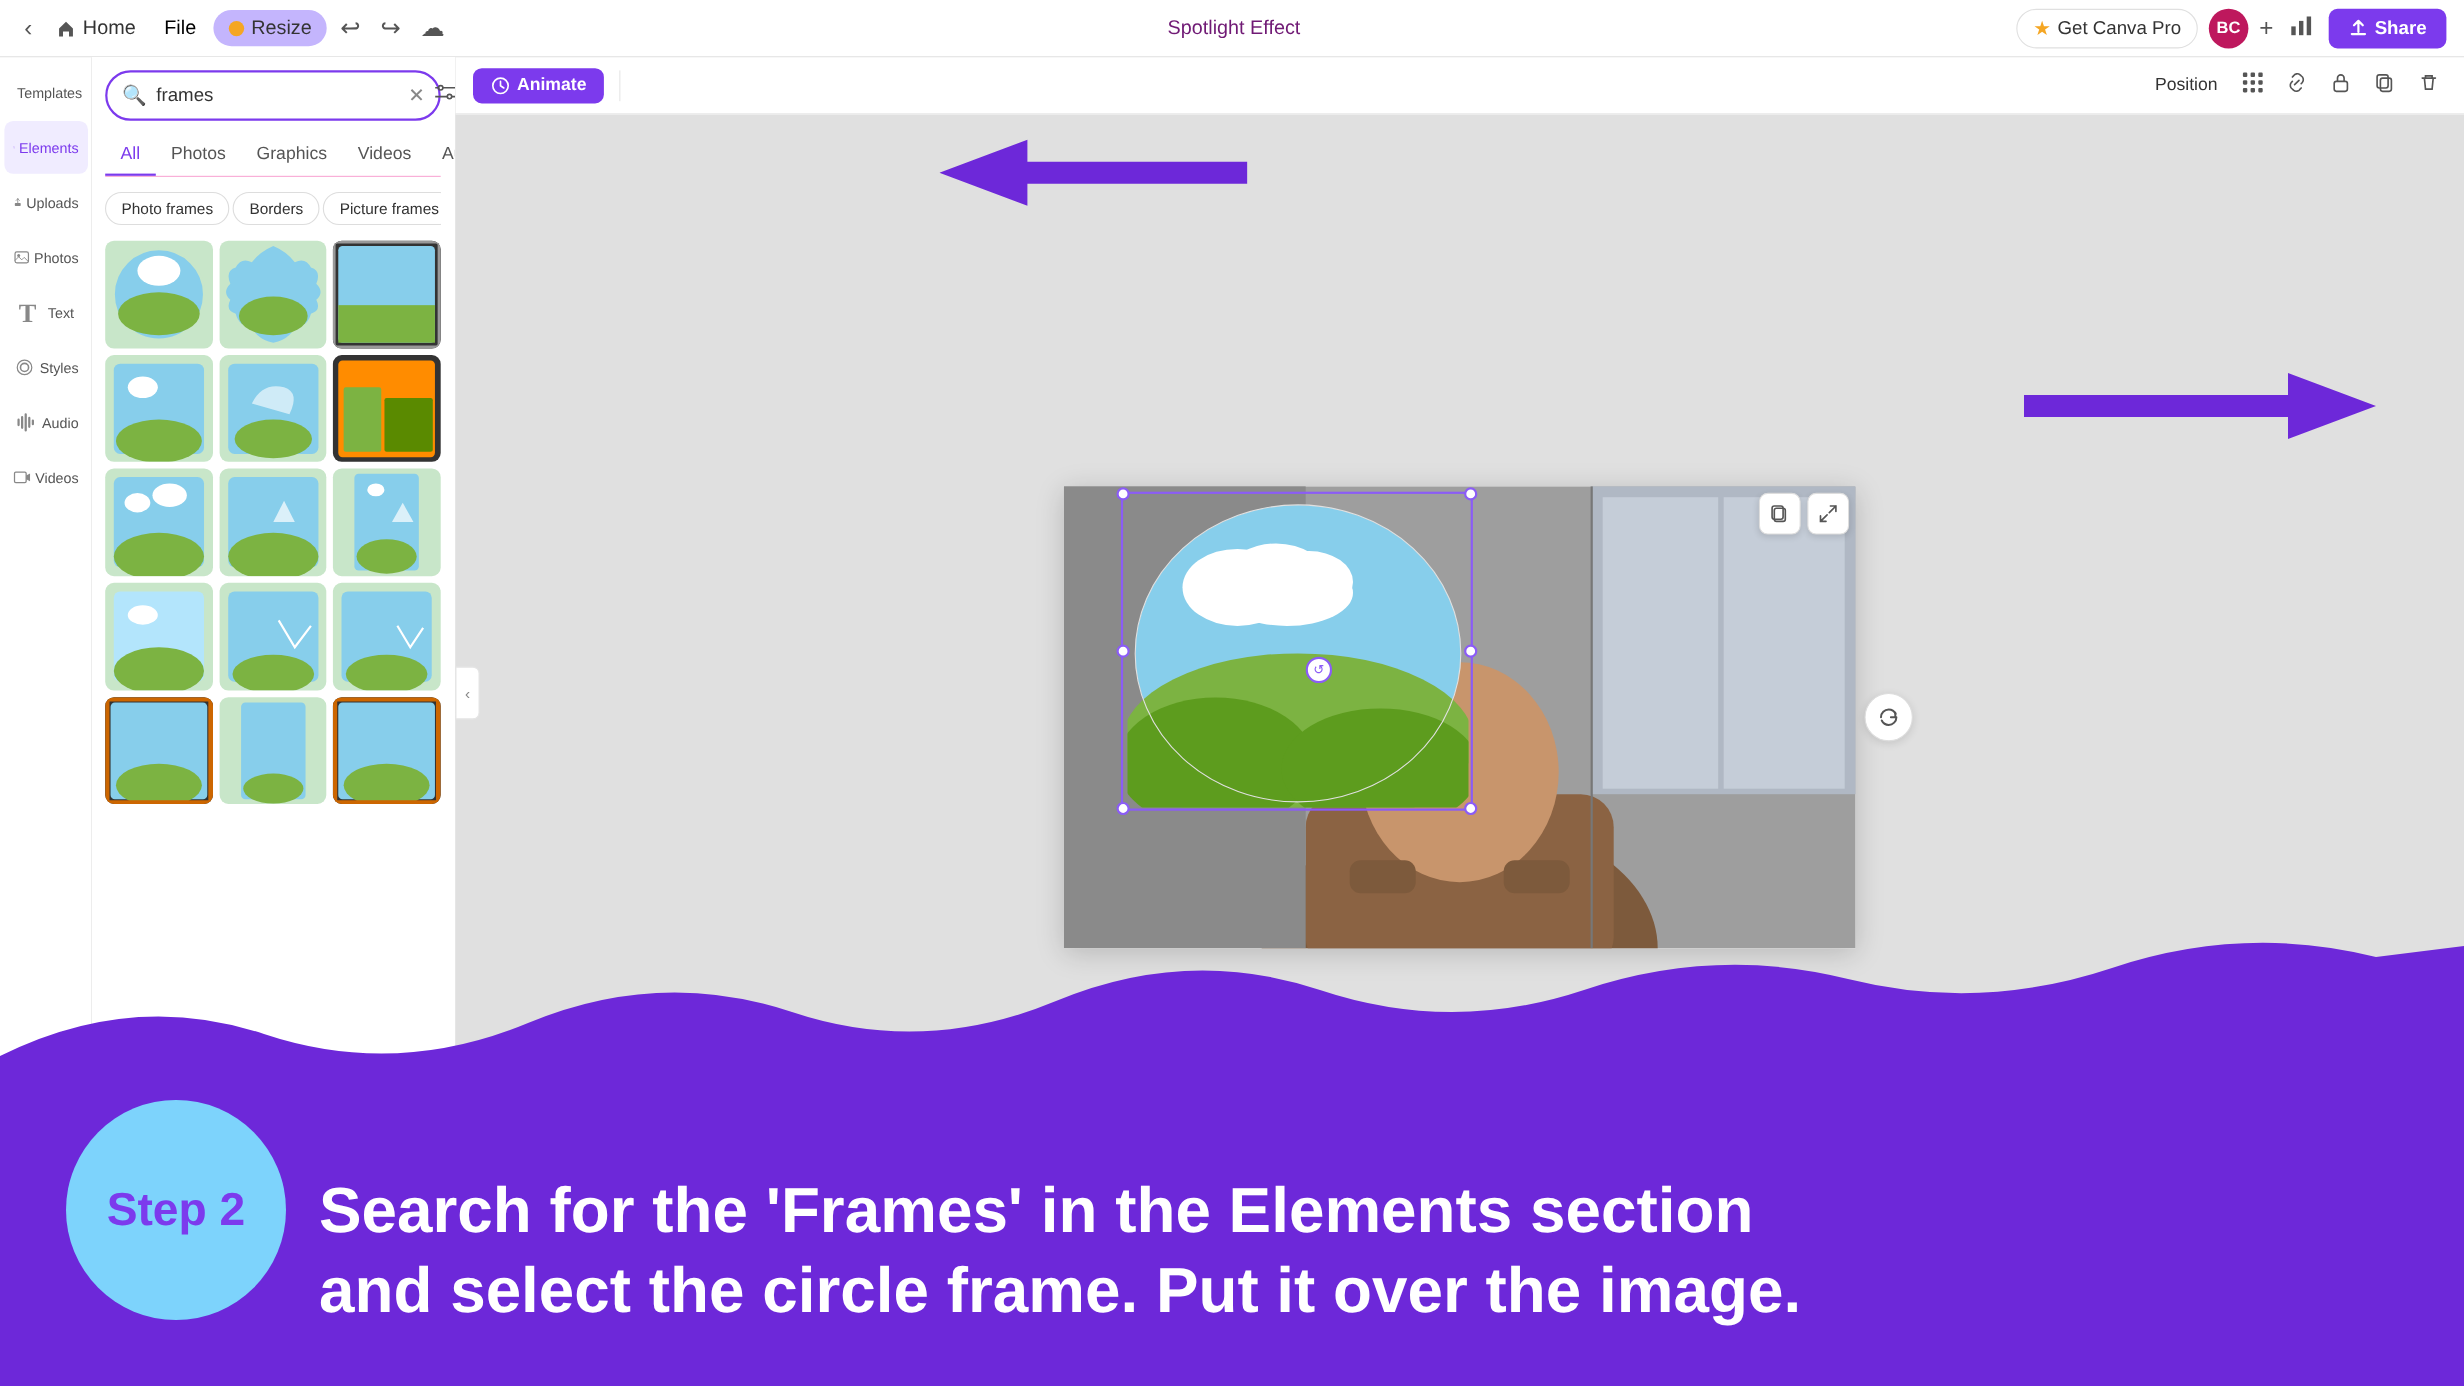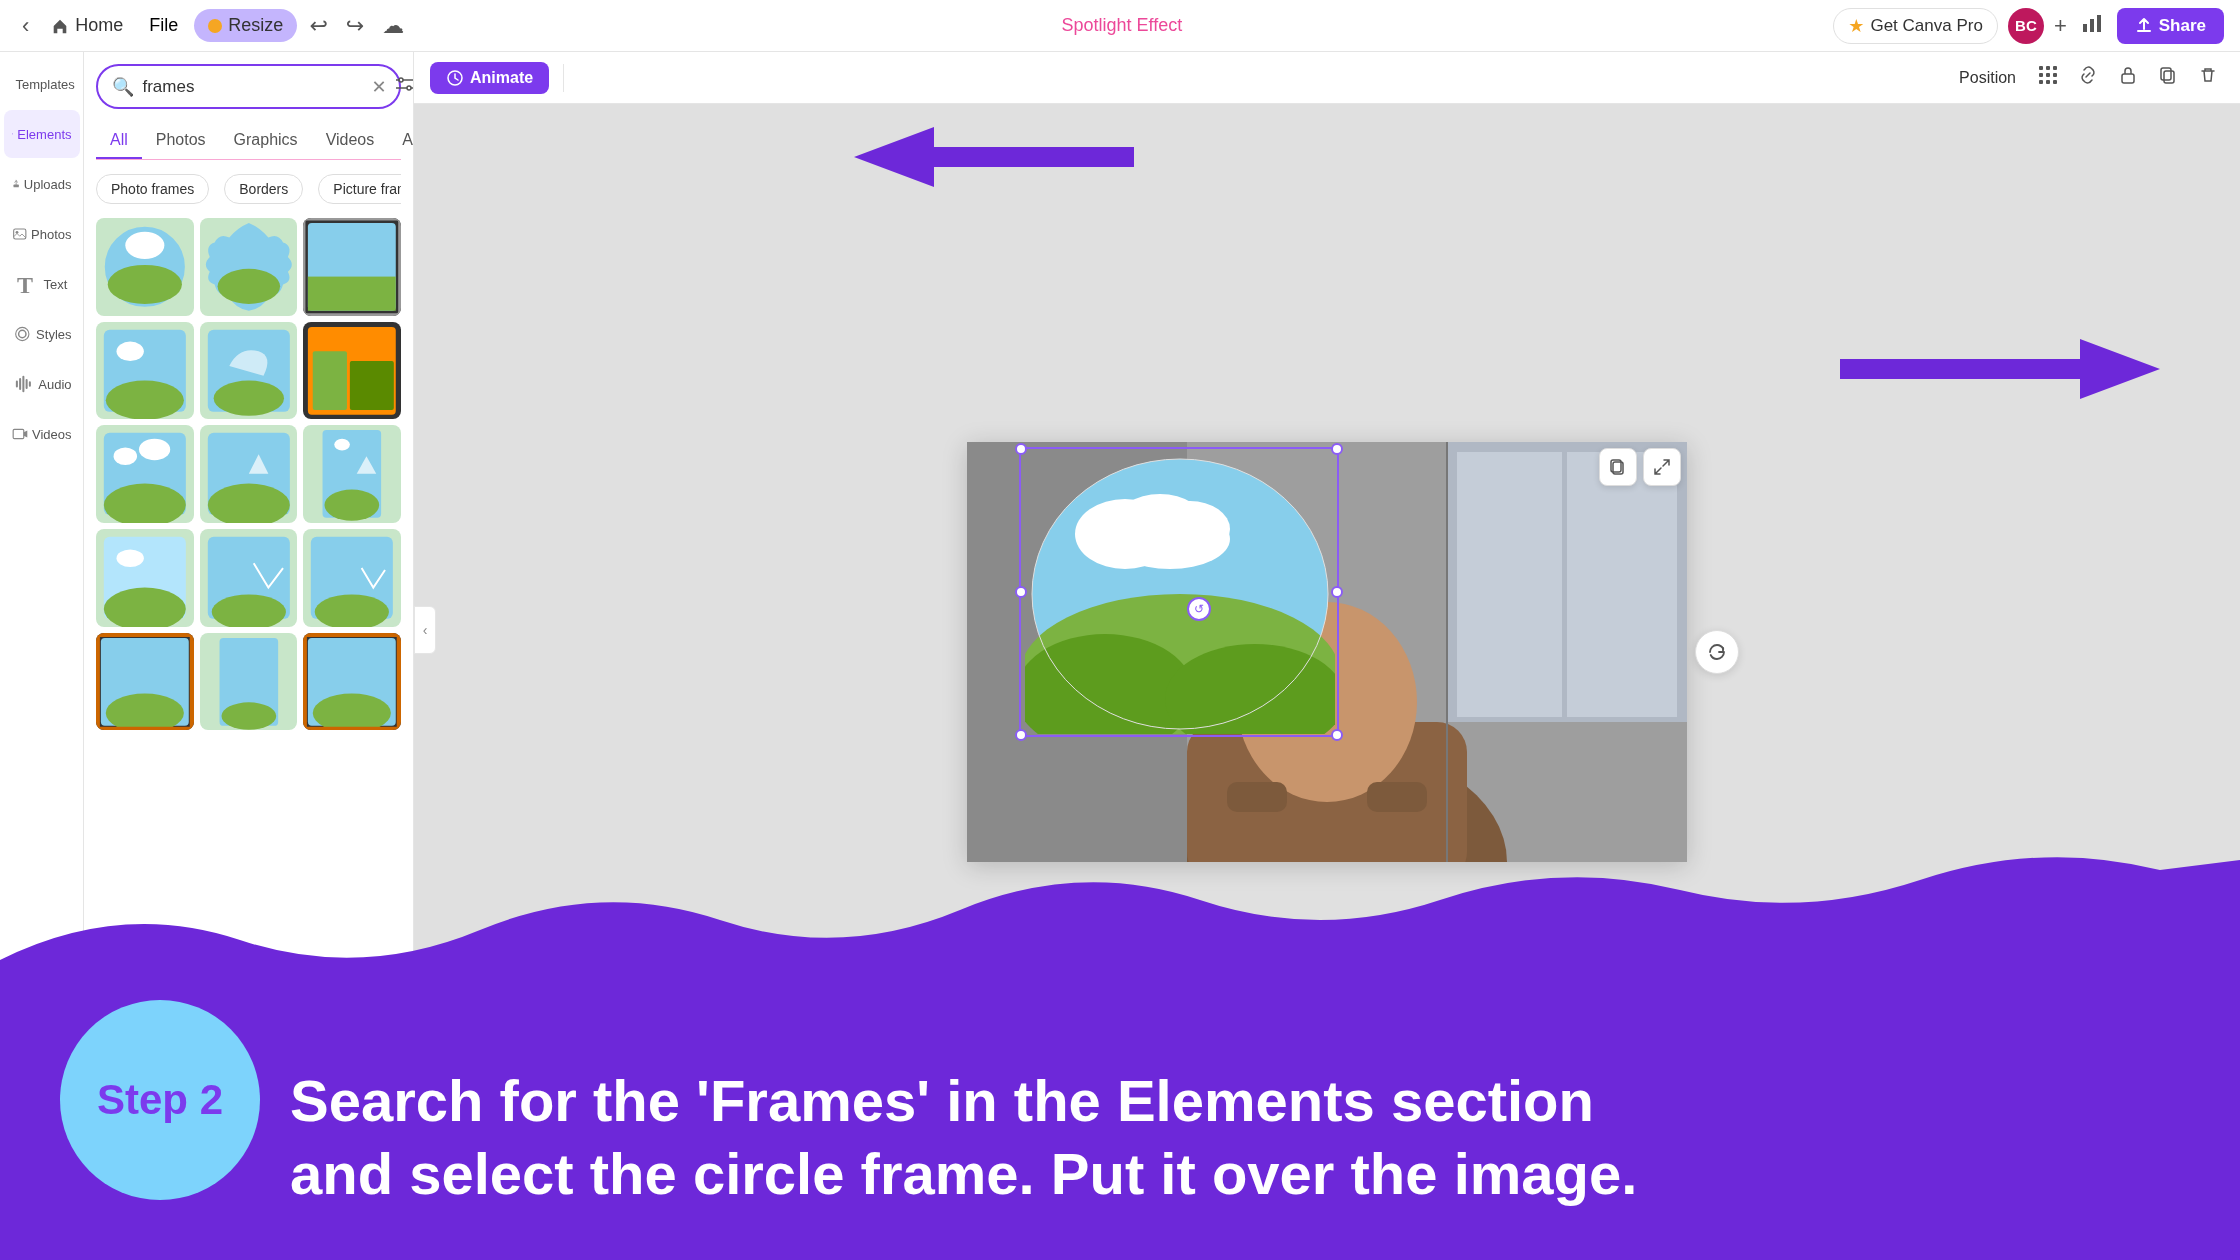--- a/index.html
+++ b/index.html
@@ -15,21 +15,21 @@
     .nav-btn { background: none; border: none; cursor: pointer; padding: 4px 6px; border-radius: 4px; font-size: 22px; color: #555; display: flex; align-items: center; }
     .home-btn { display: flex; align-items: center; gap: 6px; padding: 6px 10px; border-radius: 6px; font-size: 18px; font-weight: 500; color: #333; cursor: pointer; border: none; background: none; }
     .file-btn { font-size: 18px; color: #000000; cursor: pointer; border: none; background: none; padding: 6px 10px; border-radius: 6px; }
     .resize-btn {
       display: flex; align-items: center; gap: 6px; padding: 6px 14px;
       border-radius: 20px; font-size: 18px; cursor: pointer; border: none;
       background: #c4b5fd; color: #333; font-weight: 500;
     }
     .dot-yellow { width: 14px; height: 14px; background: #f5a623; border-radius: 50%; display: inline-block; }
     .topbar-center { flex: 1; display: flex; justify-content: center; align-items: center; }
-    .project-title { font-size: 18px; color: #ec4899; font-weight: 500; }
+    .project-title { font-size: 18px; color: #701a75; font-weight: 500; }
     .topbar-right { display: flex; align-items: center; gap: 10px; }
     .canva-pro-btn {
       display: flex; align-items: center; gap: 6px; padding: 6px 14px;
       border-radius: 20px; font-size: 17px; cursor: pointer; border: 1px solid #e0e0e0;
       background: #fff; color: #333;
     }
     .star-icon { color: #f5a623; font-size: 18px; }
     .avatar-btn {
       width: 36px; height: 36px; border-radius: 50%; background: #be185d;
       color: #fff; font-size: 15px; font-weight: 700; display: flex; align-items: center; justify-content: center; cursor: pointer; border: none;
@@ -74,21 +74,21 @@
     .clear-btn { background: none; border: none; cursor: pointer; font-size: 18px; color: #888; }
     .filter-btn { background: none; border: none; cursor: pointer; font-size: 20px; color: #555; }
 
     .tabs { display: flex; gap: 0; margin-bottom: 14px; border-bottom: 1px solid #f9a8d4; }
     .tab {
       padding: 8px 14px; font-size: 16px; cursor: pointer; color: #555; border-bottom: 2.5px solid transparent;
       font-weight: 500; white-space: nowrap;
     }
     .tab.active { color: #7c3aed; border-bottom-color: #7c3aed; }
 
-    .filter-chips { display: flex; gap: 15px; margin-bottom: 14px; overflow-x: auto; }
+    .filter-chips { display: flex; gap: 3px; margin-bottom: 14px; overflow-x: auto; }
     .chip {
       padding: 6px 14px; border-radius: 20px; border: 1px solid #ddd;
       font-size: 14px; cursor: pointer; white-space: nowrap; background: #fff; color: #333;
     }
 
     .frames-grid { display: grid; grid-template-columns: repeat(3, 1fr); gap: 6px; }
     .frame-item {
       border-radius: 8px; overflow: hidden; cursor: pointer; aspect-ratio: 1;
       background: #e8f5e9; position: relative;
     }

